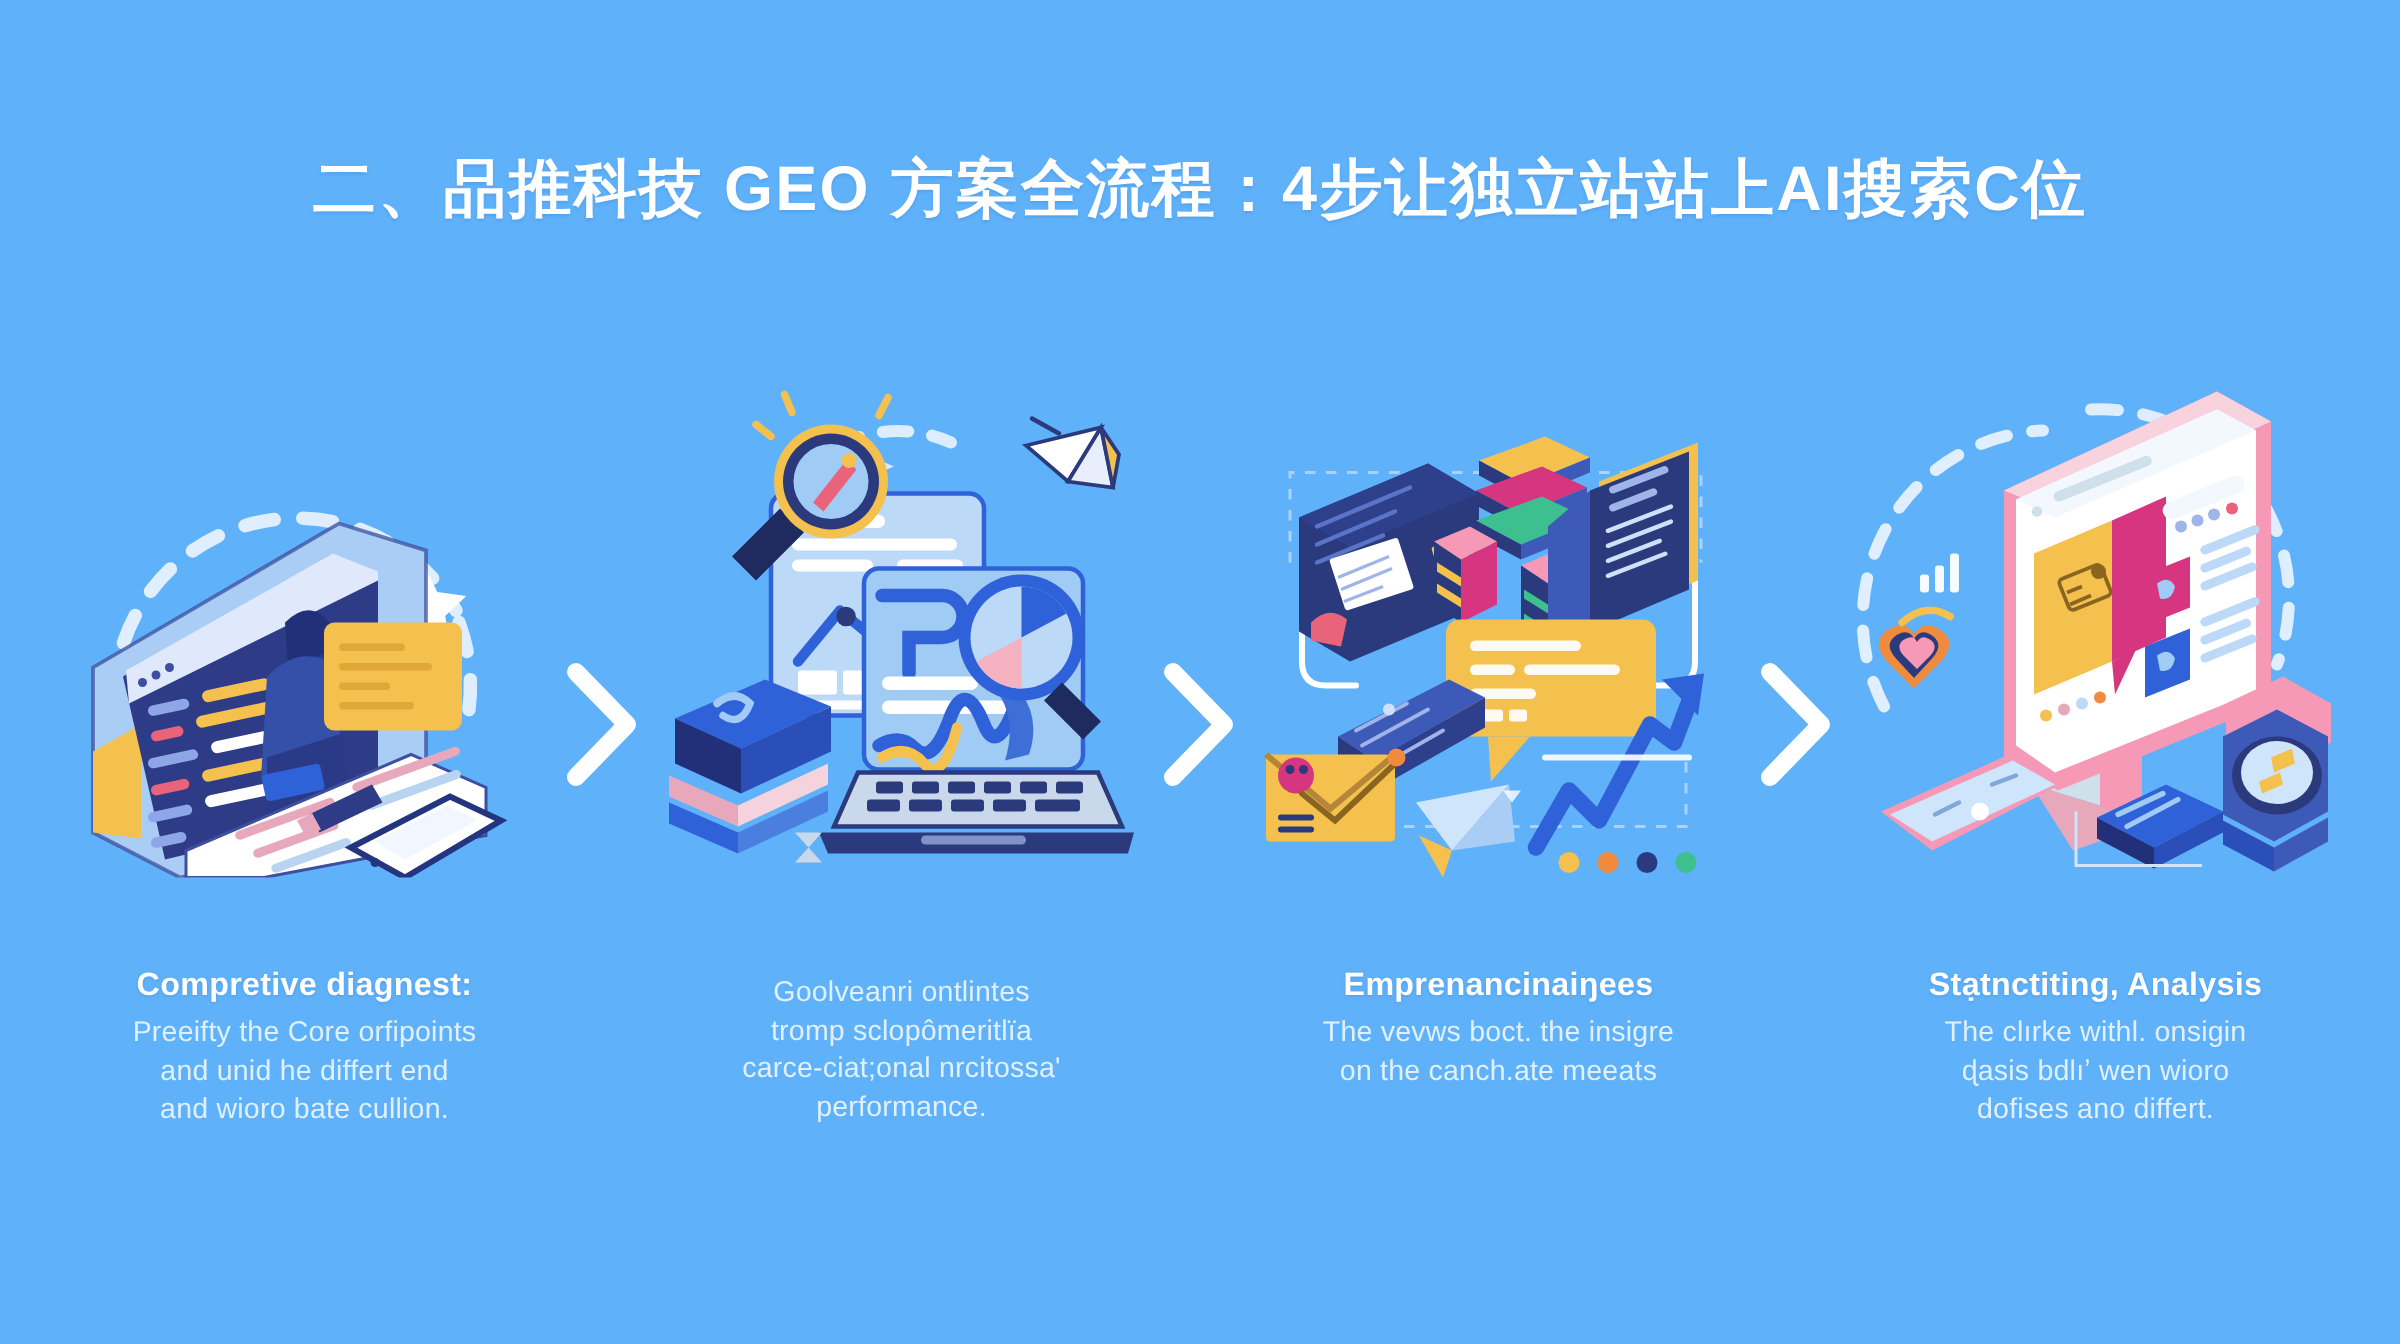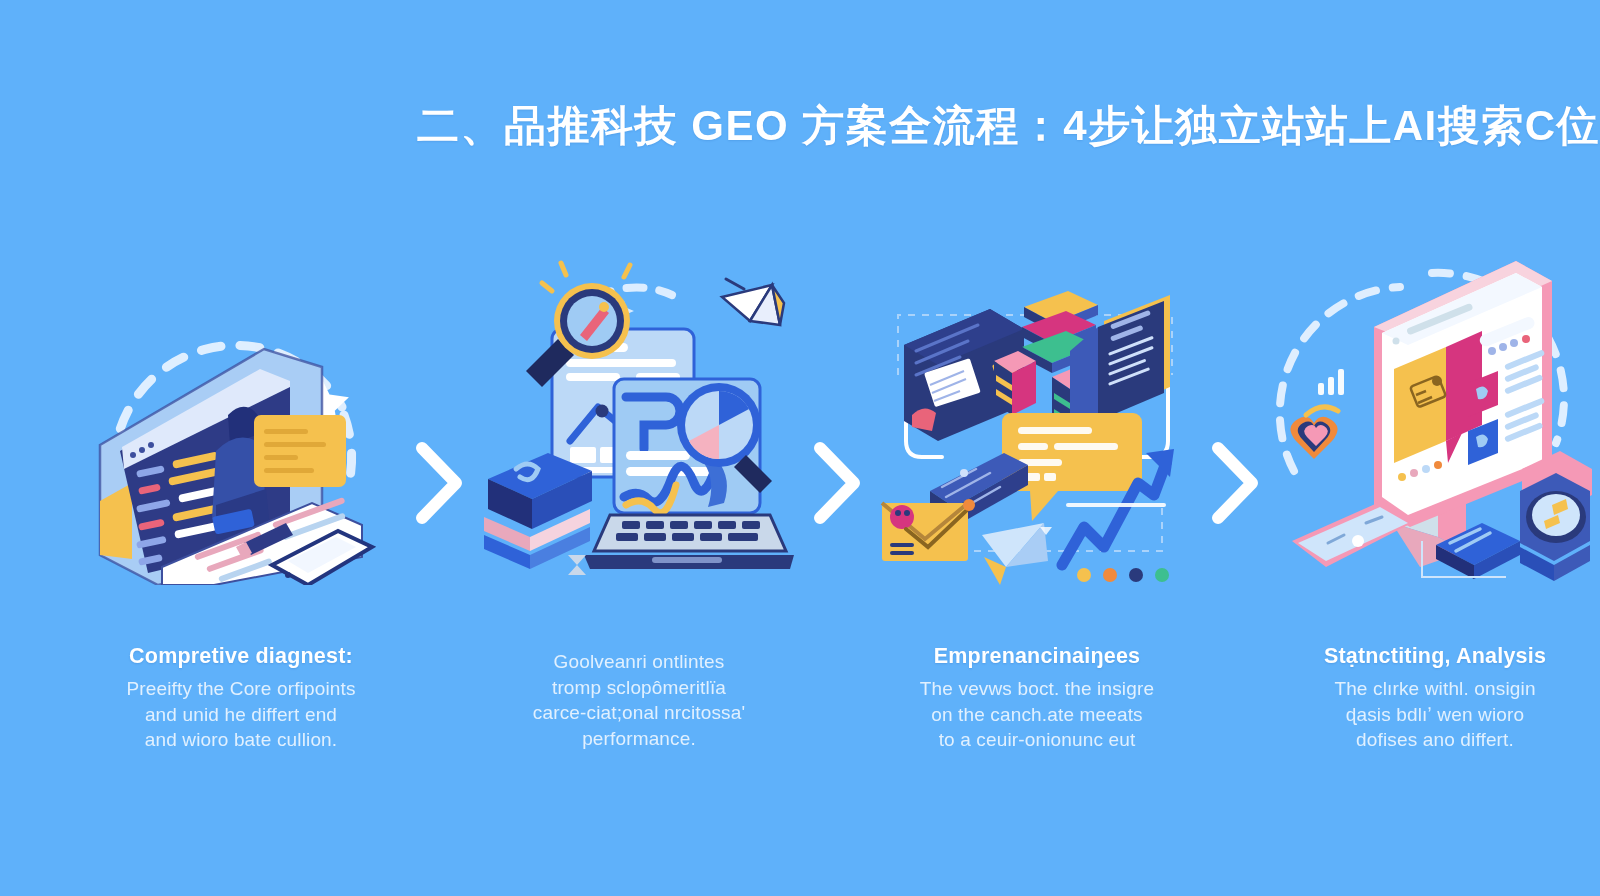--- a/index.html
+++ b/index.html
@@ -15,21 +15,21 @@
     font-family: "Liberation Sans", sans-serif;
     position: relative;
   }
 
   
   .title-bar {
     position: absolute;
     top: 98px;
     left: 0;
     width: 1600px;
-    text-align: right;
+    text-align: center;
   }
 
   .title-text {
     display: inline-block;
     color: #ffffff;
     font-size: 42px;
     font-weight: bold;
     letter-spacing: 1.5px;
     white-space: nowrap;
     text-shadow: 0 1px 2px rgba(30,90,170,.18);
@@ -37,21 +37,21 @@
 
   
   .steps {
     position: absolute;
     top: 255px;
     left: 0;
     width: 1600px;
     height: 560px;
     display: flex;
     align-items: flex-start;
-    justify-content: flex-end;
+    justify-content: center;
   }
 
   .step {
     width: 330px;
     height: 540px;
     position: relative;
     display: flex;
     flex-direction: column;
     align-items: center;
   }
@@ -447,21 +447,20 @@
         </g>
         <path d="M180 272 l-6 8 -6 -8z" fill="#ffffff" opacity=".8"></path>
       </svg>
     </div>
 
     <div class="caption">
       <div class="cap-head">Emprenancinaiŋees</div>
       <div class="cap-body">
         <div>The vevws boct. the insigre</div>
         <div>on the canch.ate meeats</div>
-        <div>to a ceuir-onionunc eut</div>
       </div>
     </div>
   </div>
 
   <div class="arrow-cell">
     <svg class="chevron" width="56" height="86" viewBox="0 0 56 86">
       <path d="M10 8 L44 43 L10 78" fill="none" stroke="#ffffff" stroke-width="12" stroke-linecap="round" stroke-linejoin="round"></path>
     </svg>
   </div>
 

